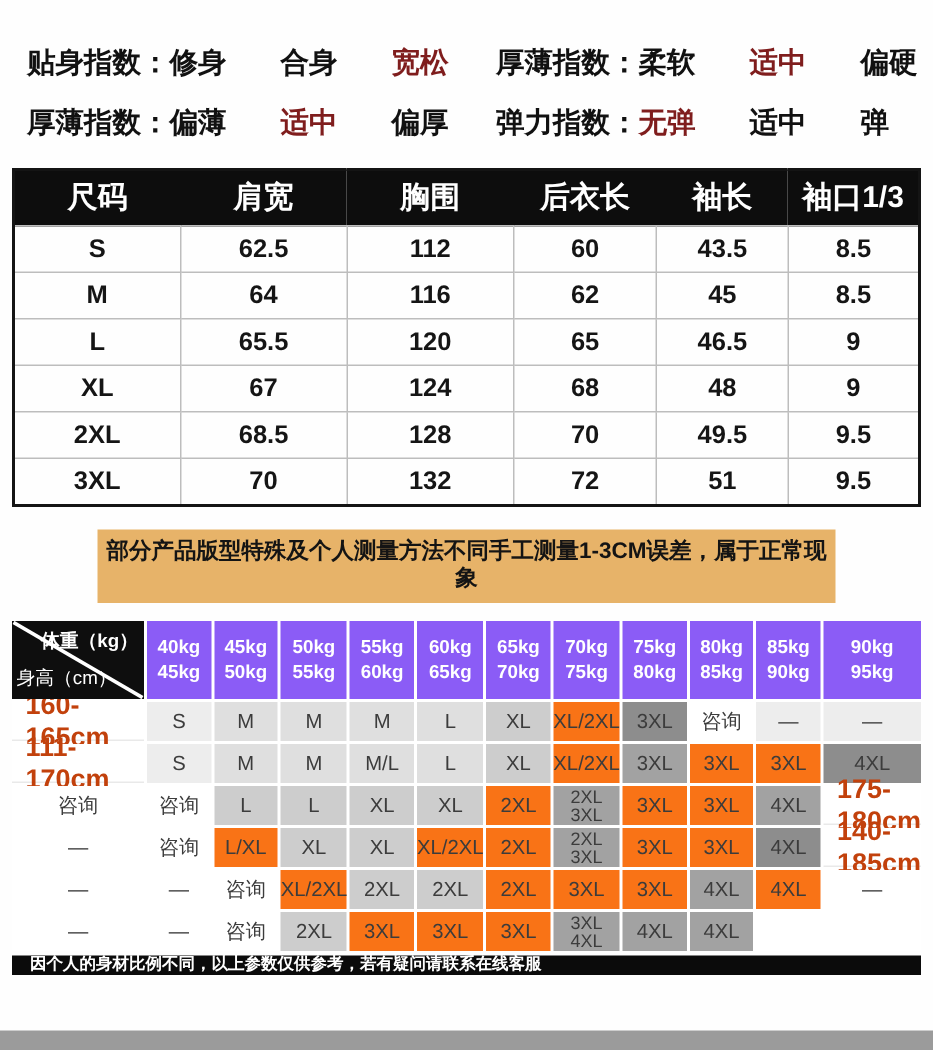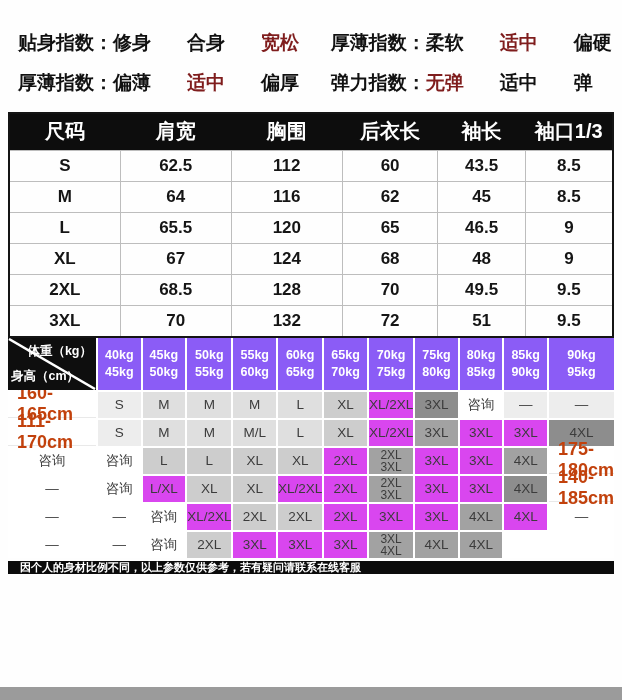--- a/index.html
+++ b/index.html
@@ -64,36 +64,36 @@
     white-space:pre-line; line-height:1.35;
   }
   .m-corner { position:relative; background:#0e0e0e; height:52px; }
   .m-corner svg { position:absolute; inset:0; width:100%; height:100%; }
   .m-corner .c-top {
     position:absolute; top:5px; right:4px;
     color:#fff; font-size:12.5px; font-weight:bold;
   }
   .m-corner .c-bot {
     position:absolute; bottom:5px; left:3px;
-    color:#fff; font-size:12.5px; font-weight:bold;
+    color:#fff; font-size:12.5px; font-weight:normal;
   }
   .m-r {
     background:#fff; height:26px;
     display:flex; align-items:center;
     padding-left:9px; font-size:18px; font-weight:600; color:#c2410c;
     border-bottom:1px solid #e9e9e9;
   }
   .m-c {
     height:26px; display:flex; align-items:center; justify-content:center;
     font-size:13.5px; color:#3c3c3c; text-align:center;
     white-space:pre-line; line-height:1.0;
   }
   .m-c.stacked { font-size:12px; }
   .s0{background:#ffffff;} .s1{background:#ededed;} .s2{background:#dfdfdf;}
-  .s3{background:#cdcdcd;} .s4{background:#d946ef;text-align:right;} .s5{background:#a2a2a2;}
+  .s3{background:#cdcdcd;} .s4{background:#f97316;text-align:right;} .s5{background:#a2a2a2;}
   .s6{background:#8d8d8d;}
   
   .footer-bar {
     margin:3px 8px 0; background:#0b0b0b; color:#fff;
     font-size:11px; font-weight:bold;
     padding:0 12px; line-height:1.2;
   }
   .gray-strip {
     position:absolute; left:0; bottom:0;
     width:100%; height:13px; background:#9b9b9b;
@@ -199,20 +199,21 @@
           <td>3XL</td>
           <td>70</td>
           <td>132</td>
           <td>72</td>
           <td>51</td>
           <td>9.5</td>
         </tr>
       </tbody>
   </table>
 
+  <div class="notice">部分产品版型特殊及个人测量方法不同手工测量1-3CM误差，属于正常现象</div>
 
   <div class="matrix">
     <div class="m-corner">
       <svg viewBox="0 0 88 52" preserveAspectRatio="none">
         <line x1="1" y1="1" x2="87" y2="51" stroke="#ffffff" stroke-width="2.5"></line>
       </svg>
       <span class="c-top">体重（kg）</span>
       <span class="c-bot">身高（cm）</span>
     </div>
   <div class="m-h">40kg

